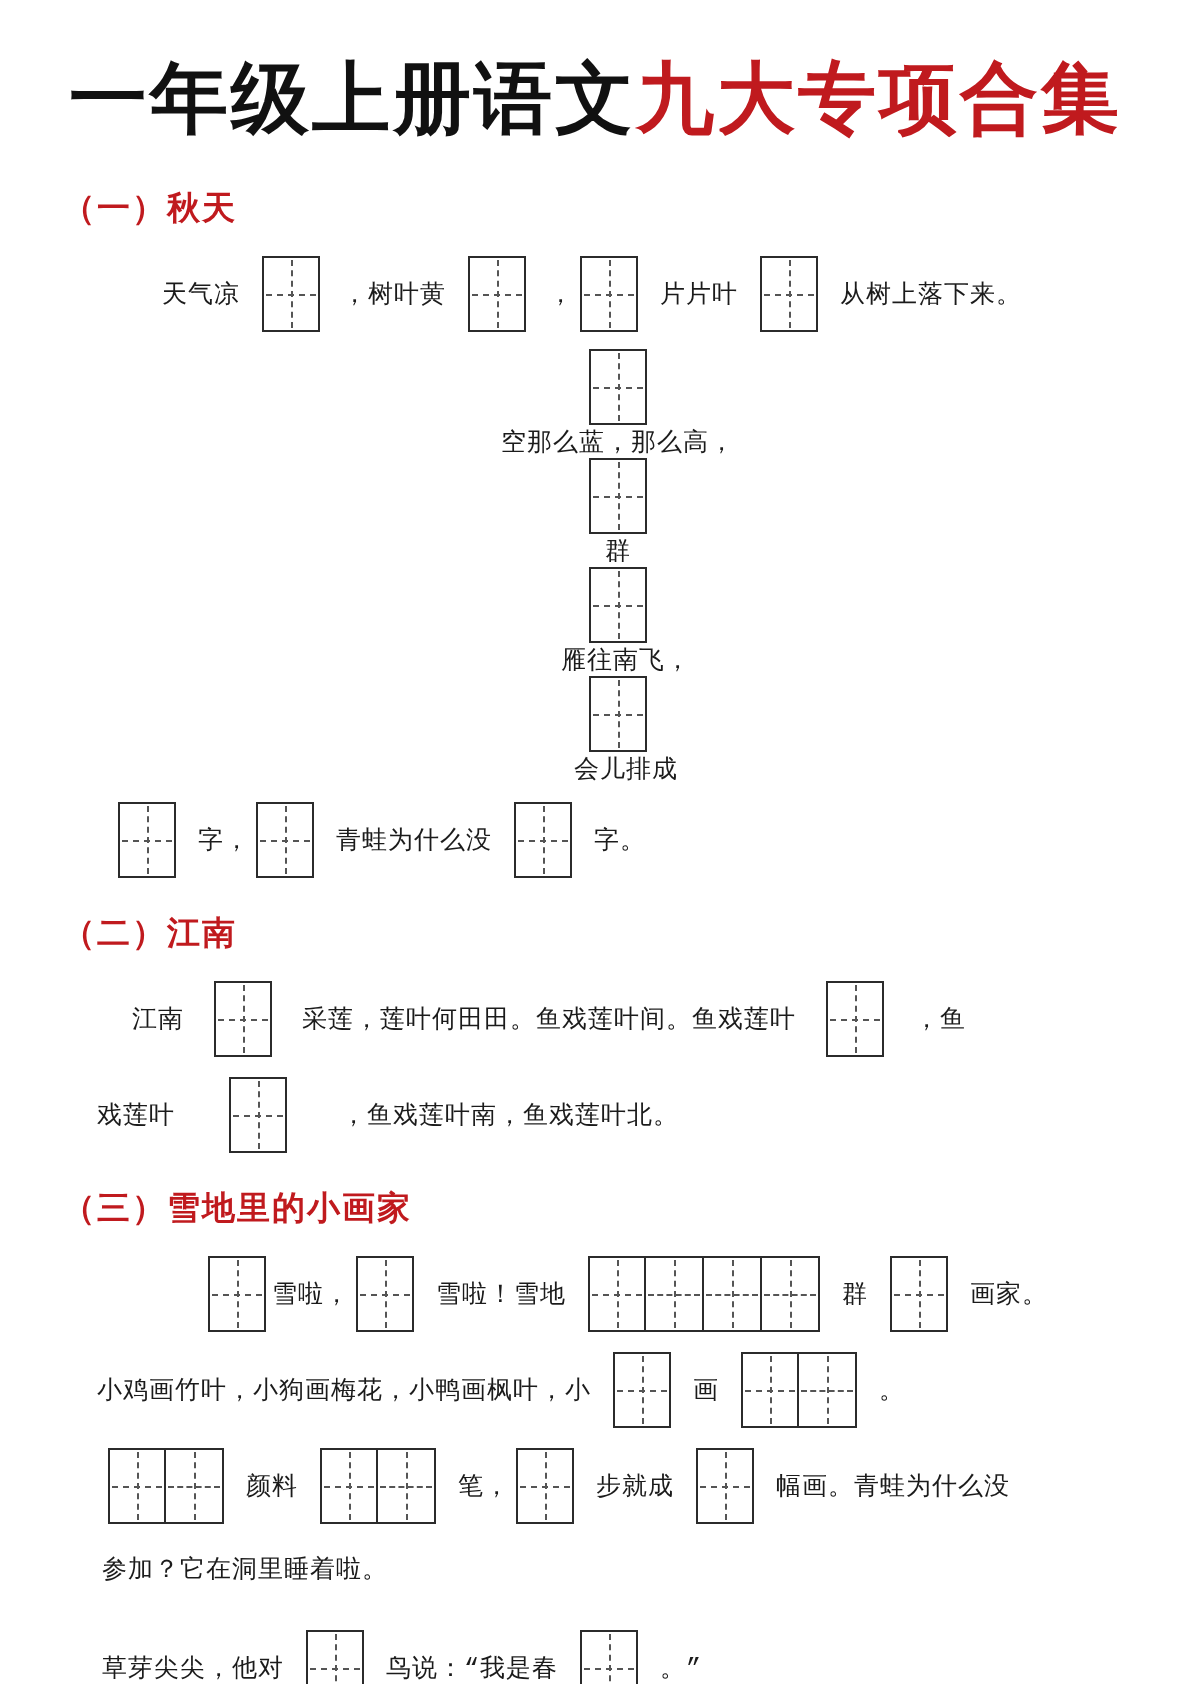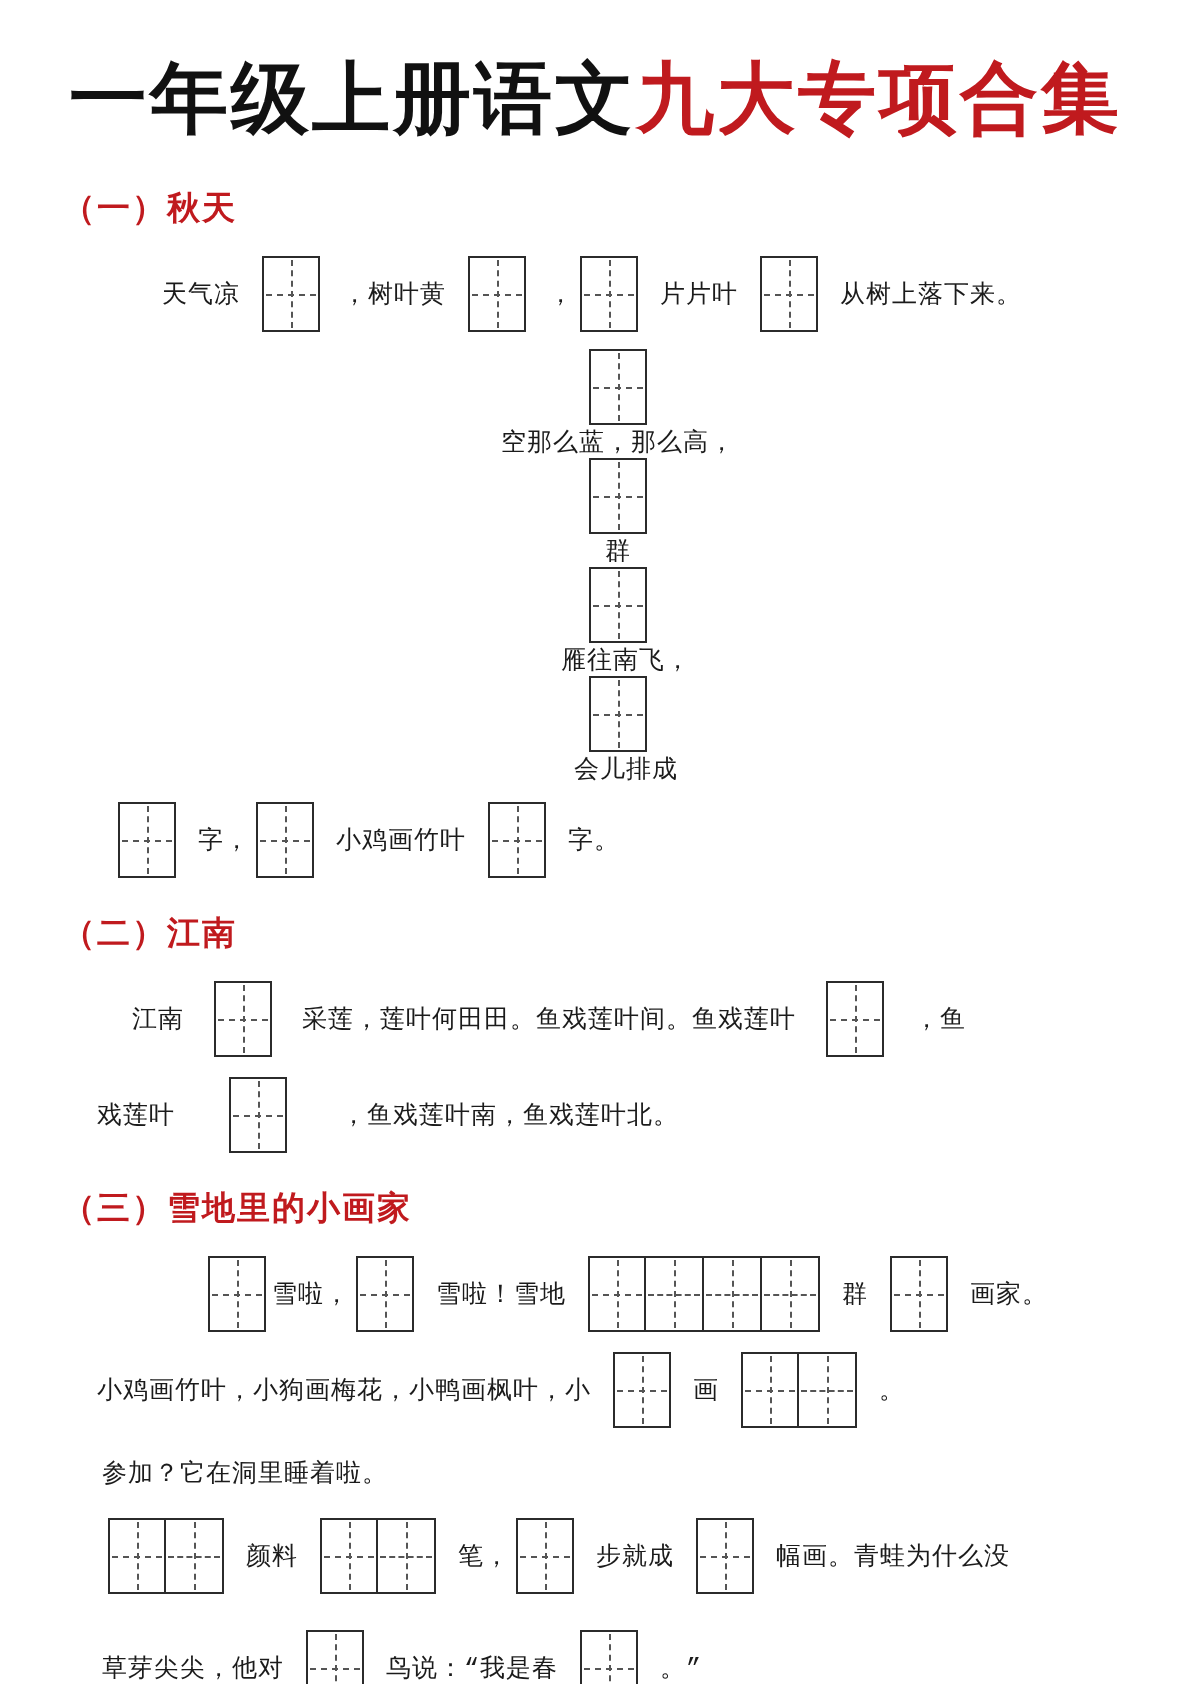--- a/index.html
+++ b/index.html
@@ -135,21 +135,21 @@
           <span class="seg-text"> 会儿排成</span>
         </div>
         <div class="line" style="padding-left: 50px;">
           <span class="tz-strip">
             <span class="tz-cell"></span>
           </span>
           <span class="seg-text"> 字，</span>
           <span class="tz-strip">
             <span class="tz-cell"></span>
           </span>
-          <span class="seg-text"> 小鸡画竹叶 </span>
+          <span class="seg-text"> 青蛙为什么没 </span>
           <span class="tz-strip">
             <span class="tz-cell"></span>
           </span>
           <span class="seg-text"> 字。</span>
         </div>
       </section>
       <section class="section">
         <h2 class="section-heading">（二）江南</h2>
         <div class="line" style="padding-left: 70px; gap: 8px;">
           <span class="seg-text">江南 </span>
@@ -198,42 +198,42 @@
           <span class="tz-strip">
             <span class="tz-cell"></span>
           </span>
           <span class="seg-text"> 画 </span>
           <span class="tz-strip">
             <span class="tz-cell"></span>
             <span class="tz-cell"></span>
           </span>
           <span class="seg-text"> 。</span>
         </div>
+        <div class="line" style="padding-left: 40px;">
+          <span class="tz-strip">
+            <span class="tz-cell"></span>
+            <span class="tz-cell"></span>
+          </span>
+          <span class="seg-text"> 颜料 </span>
+          <span class="tz-strip">
+            <span class="tz-cell"></span>
+            <span class="tz-cell"></span>
+          </span>
+          <span class="seg-text"> 笔，</span>
+          <span class="tz-strip">
+            <span class="tz-cell"></span>
+          </span>
+          <span class="seg-text"> 步就成 </span>
+          <span class="tz-strip">
+            <span class="tz-cell"></span>
+          </span>
+          <span class="seg-text"> 幅画。青蛙为什么没</span>
+        </div>
         <div class="line text-only" style="padding-left: 40px;">
           <span class="seg-text">参加？它在洞里睡着啦。</span>
-        </div>
-        <div class="line" style="padding-left: 40px;">
-          <span class="tz-strip">
-            <span class="tz-cell"></span>
-            <span class="tz-cell"></span>
-          </span>
-          <span class="seg-text"> 颜料 </span>
-          <span class="tz-strip">
-            <span class="tz-cell"></span>
-            <span class="tz-cell"></span>
-          </span>
-          <span class="seg-text"> 笔，</span>
-          <span class="tz-strip">
-            <span class="tz-cell"></span>
-          </span>
-          <span class="seg-text"> 步就成 </span>
-          <span class="tz-strip">
-            <span class="tz-cell"></span>
-          </span>
-          <span class="seg-text"> 幅画。青蛙为什么没</span>
         </div>
       </section>
       <section class="section">
         <div class="line" style="padding-left: 40px;">
           <span class="seg-text">草芽尖尖，他对 </span>
           <span class="tz-strip">
             <span class="tz-cell"></span>
           </span>
           <span class="seg-text"> 鸟说：“我是春 </span>
           <span class="tz-strip">

